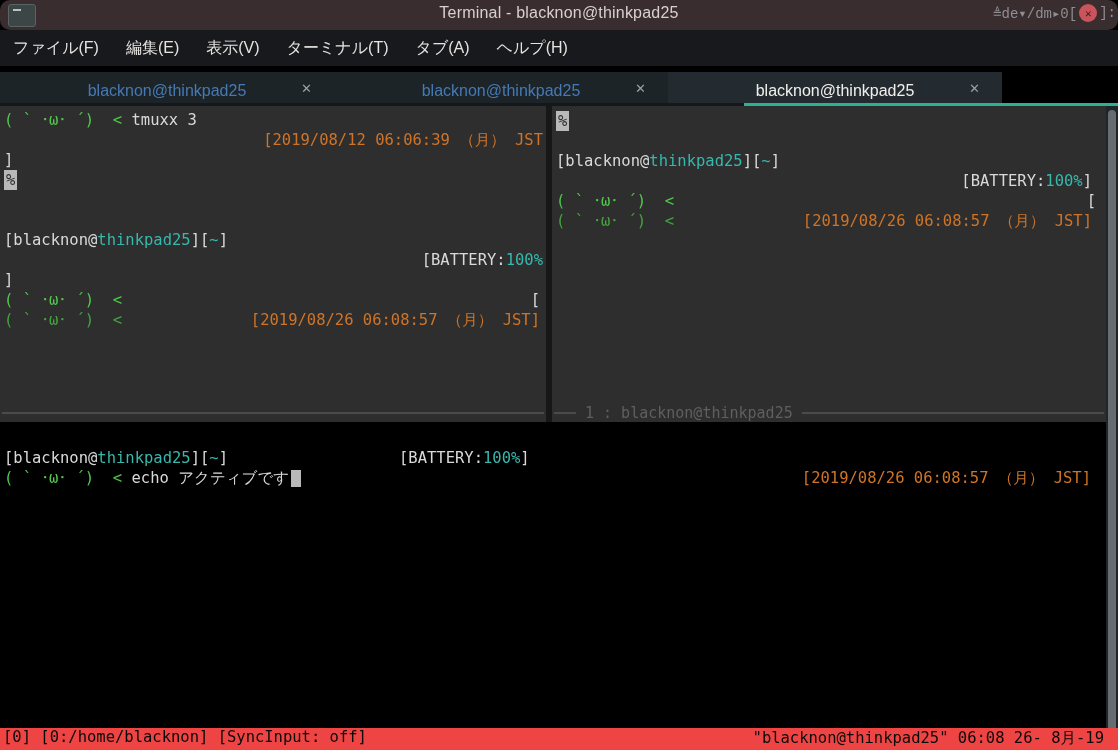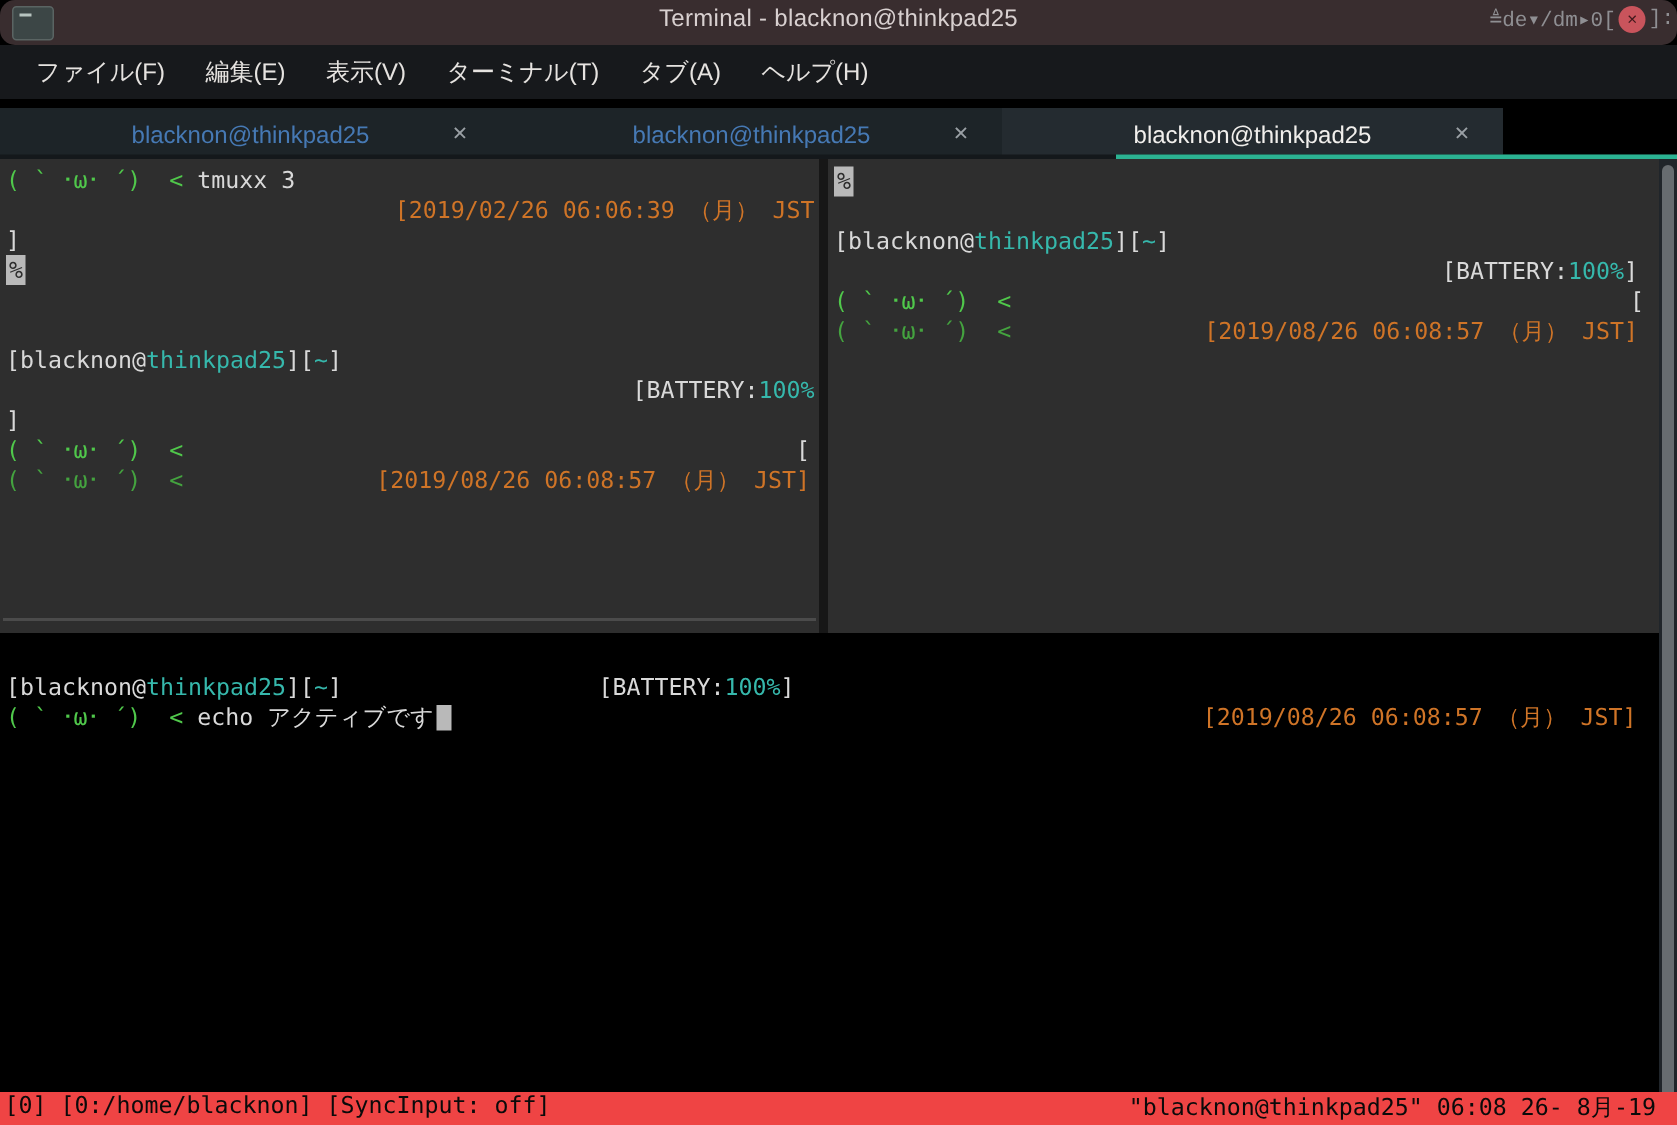--- a/index.html
+++ b/index.html
@@ -11,21 +11,21 @@
        border:1px solid #5a6463;border-radius:3px;}
   .titlebar .app-icon:before{content:"";position:absolute;left:4px;top:4px;width:8px;height:2px;background:#b7c4c0;}
   .titlebar .title{position:absolute;left:0;right:0;top:4px;text-align:center;color:#d8d0d0;
        font-size:16px;letter-spacing:.2px;}
   .winctl{position:absolute;right:2px;top:4px;display:flex;align-items:center;gap:1px;
        color:#8f8f93;font-family:Liberation Mono, monospace;font-size:14px;}
   .winctl .closebtn{width:18px;height:18px;border-radius:9px;background:#c9545c;color:#40191c;
        display:inline-flex;align-items:center;justify-content:center;font-size:11px;font-weight:bold;margin:0 1px;}
   
   .menubar{position:absolute;left:0;top:30px;width:1118px;height:36px;background:#17191c;
-       display:flex;align-items:center;gap:27px;padding-left:24px;box-sizing:border-box;}
+       display:flex;align-items:center;gap:27px;padding-left:13px;box-sizing:border-box;}
   .menubar .mitem{color:#e6e3e0;font-size:16px;cursor:default;}
   
   .tabbar{position:absolute;left:0;top:72px;width:1002px;height:37px;background:#1d2428;display:flex;}
   .tab{flex:1 1 0;position:relative;display:flex;align-items:center;justify-content:center;}
   .tab .tlabel{font-size:16px;color:#4679b4;}
   .tab.active{background:#242b30;}
   .tab.active .tlabel{color:#f1efec;}
   .tab .tclose{position:absolute;right:22px;top:9px;color:#9aa0a5;font-size:13px;}
   .tabline{position:absolute;left:0;top:103px;width:1118px;height:3px;background:#14181b;}
   .tabline .active-underline{position:absolute;left:744px;width:374px;height:3px;background:#2bb292;}
@@ -98,21 +98,21 @@
     <span class="tlabel">blacknon@thinkpad25</span>
     <span class="tclose">✕</span>
   </div>
 </div>
 <div class="tabline">
   <div class="active-underline"></div>
 </div>
 
 <div class="pane pane0 term-text">
   <div class="tl" style="top:4px"><span class="c-g1">( ` ･ω･ ´)  &lt;</span><span class="c-w"> </span><span class="c-w">tmuxx 3</span></div>
-  <div class="tl" style="top:24px"><span class="rt c-or" style="right:1px">[2019/02/26 06:06:39 （月） JST</span></div>
+  <div class="tl" style="top:24px"><span class="rt c-or" style="right:1px">[2019/08/12 06:06:39 （月） JST</span></div>
   <div class="tl" style="top:44px"><span class="c-w">]</span></div>
   <div class="tl" style="top:64px"><span class="pctblock">%</span></div>
   <div class="tl" style="top:124px"><span class="c-w">[blacknon@</span><span class="c-cy">thinkpad25</span><span class="c-w">][</span><span class="c-cy">~</span><span class="c-w">]</span></div>
   <div class="tl" style="top:144px"><span class="rt" style="right:1px"><span class="c-w">[BATTERY:</span><span class="c-cy">100%</span></span></div>
   <div class="tl" style="top:164px"><span class="c-w">]</span></div>
   <div class="tl" style="top:184px"><span class="c-g1">( ` ･ω･ ´)  &lt;</span><span class="rt c-w" style="right:4px">[</span></div>
   <div class="tl" style="top:204px"><span class="c-g2">( ` ･ω･ ´)  &lt;</span><span class="rt c-or" style="right:4px">[2019/08/26 06:08:57 （月） JST]</span></div>
   <div class="pane-border pb-gray" style="top:298px">
       <span class="seg1"></span>
       <span class="seg2"></span>
@@ -120,20 +120,25 @@
 </div>
 
 <div class="vdivider"></div>
 
 <div class="pane pane1 term-text">
   <div class="tl" style="top:5px"><span class="pctblock">%</span></div>
   <div class="tl" style="top:45px"><span class="c-w">[blacknon@</span><span class="c-cy">thinkpad25</span><span class="c-w">][</span><span class="c-cy">~</span><span class="c-w">]</span></div>
   <div class="tl" style="top:65px"><span class="rt" style="right:12px"><span class="c-w">[BATTERY:</span><span class="c-cy">100%</span><span class="c-w">]</span></span></div>
   <div class="tl" style="top:85px"><span class="c-g1">( ` ･ω･ ´)  &lt;</span><span class="rt c-w" style="right:8px">[</span></div>
   <div class="tl" style="top:105px"><span class="c-g2">( ` ･ω･ ´)  &lt;</span><span class="rt c-or" style="right:12px">[2019/08/26 06:08:57 （月） JST]</span></div>
+  <div class="pane-border pb-gray" style="top:298px">
+      <span class="seg1"></span>
+      <span class="btxt">1 : blacknon@thinkpad25</span>
+      <span class="seg2"></span>
+    </div>
 </div>
 
 <div class="pane pane2 term-text">
   <div class="tl" style="top:26px"><span class="c-w">[blacknon@</span><span class="c-cy">thinkpad25</span><span class="c-w">][</span><span class="c-cy">~</span><span class="c-w">]</span><span class="rt" style="left:395px;right:auto"><span class="c-w">[BATTERY:</span><span class="c-cy">100%</span><span class="c-w">]</span></span></div>
   <div class="tl" style="top:46px"><span class="c-g1">( ` ･ω･ ´)  &lt;</span><span class="c-w"> </span><span class="c-w">echo アクティブです</span><span class="cursorblock"></span><span class="rt c-or" style="right:13px">[2019/08/26 06:08:57 （月） JST]</span></div>
 </div>
 
 <div class="scrollbar">
   <div class="thumb"></div>
 </div>

